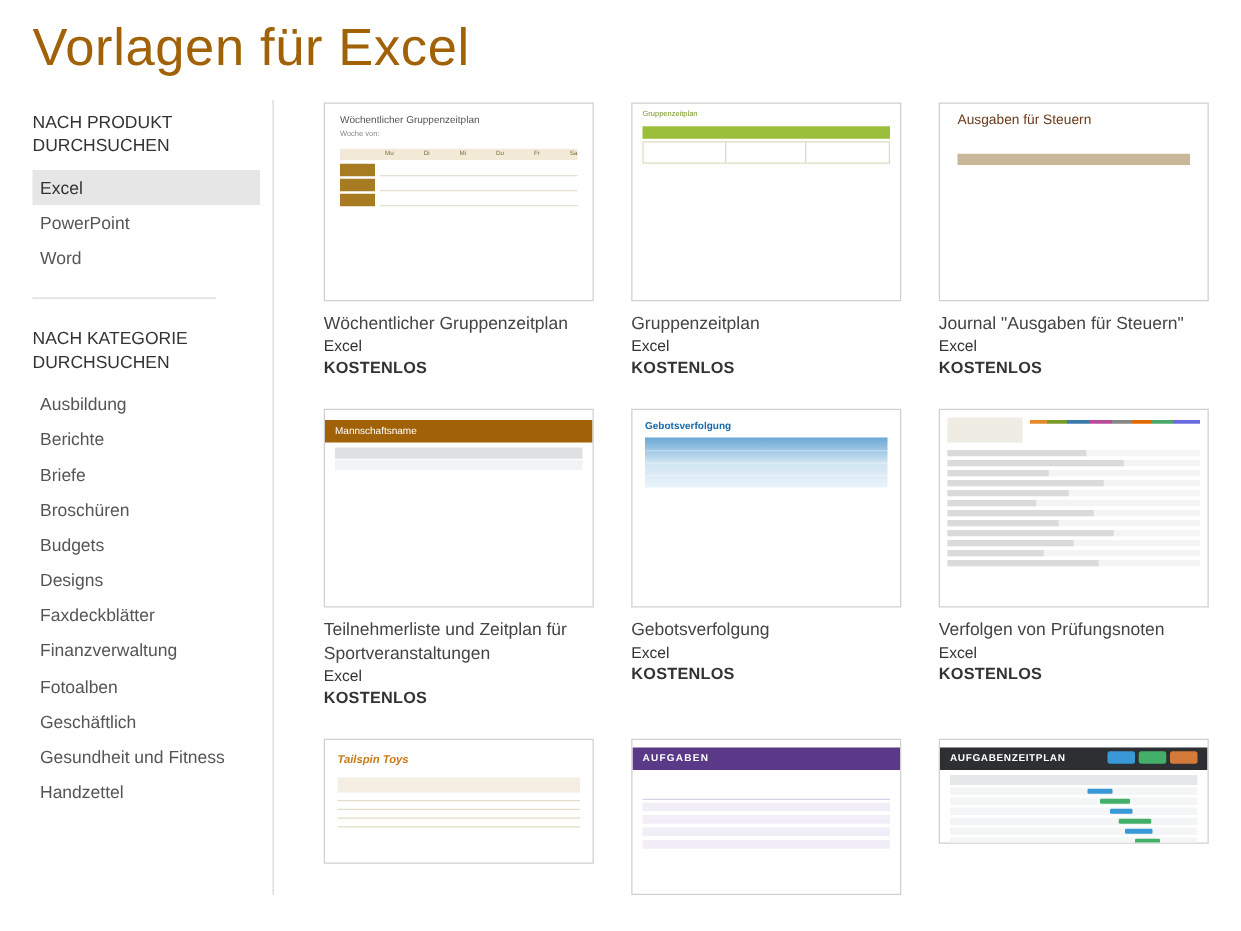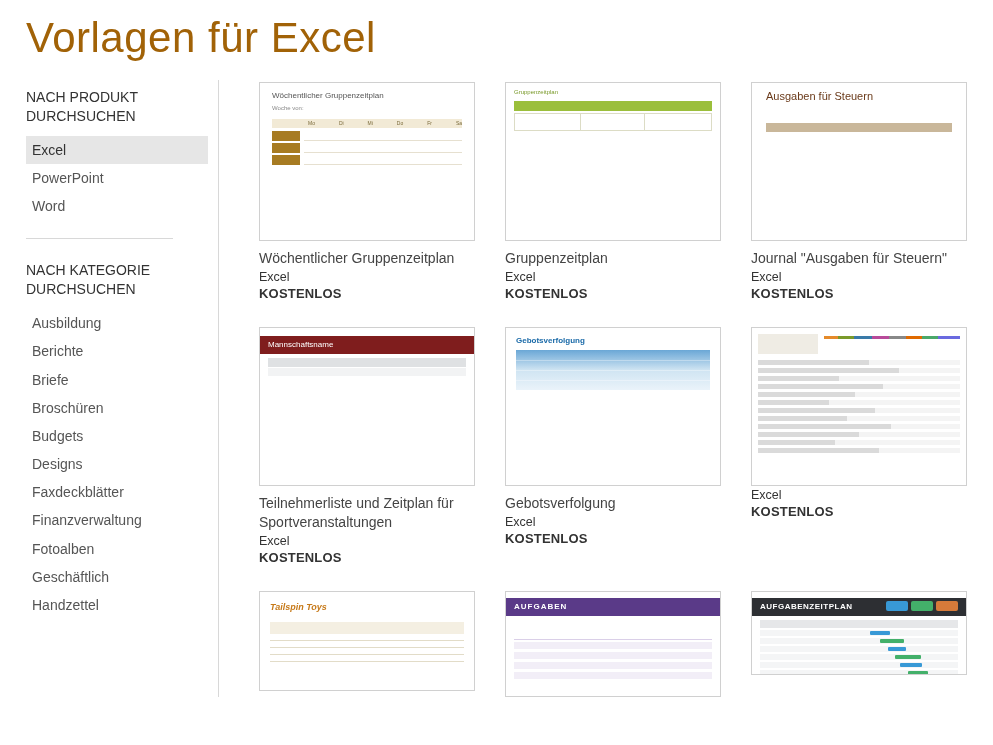--- a/index.html
+++ b/index.html
@@ -114,21 +114,21 @@
   .t1 .tbl::before{left:33%;} .t1 .tbl::after{left:66%;}
 
   
   .t2 .title { position:absolute; left:14px; top:7px; font-size:11px; color:#6a3a1a; font-family:Liberation Sans, sans-serif; }
   .t2 .hdr { position:absolute; left:14px; right:14px; top:40px; height:9px; background:#c9b79a; }
   .t2 .row { position:absolute; left:14px; right:14px; height:9px; display:flex; font-size:5px; color:#888; }
   .t2 .r1{top:52px;} .t2 .r2{top:63px;} .t2 .r3{top:74px;}
   .t2 .row span{flex:1;}
 
   
-  .t3 .dark { position:absolute; left:0; right:0; top:8px; height:18px; background:#7f1d1d; color:#fff; font-size:8px; line-height:18px; padding-left:8px; }
+  .t3 .dark { position:absolute; left:0; right:0; top:8px; height:18px; background:#a16207; color:#fff; font-size:8px; line-height:18px; padding-left:8px; }
   .t3 .gh { position:absolute; left:8px; right:8px; top:30px; height:9px; background:#dfe1e3; }
   .t3 .gh2{ position:absolute; left:8px; right:8px; top:40px; height:8px; background:#f2f3f4; }
   .t3 .row { position:absolute; left:8px; right:8px; height:8px; display:flex; font-size:5px; color:#777; }
   .t3 .r1{top:48px;} .t3 .r2{top:57px;}
   .t3 .row span{flex:1;}
 
   
   .t4 .title { position:absolute; left:10px; top:8px; font-size:8px; color:#1a6aa8; font-weight:600; }
   .t4 .grad { position:absolute; left:10px; right:10px; top:22px; height:40px; background:linear-gradient(#6aa7d6,#cfe4f2 50%,#eaf3fa); }
   .t4 .grid { position:absolute; left:10px; right:10px; top:22px; height:40px; }
@@ -183,20 +183,21 @@
       <li>Ausbildung</li>
       <li>Berichte</li>
       <li>Briefe</li>
       <li>Broschüren</li>
       <li>Budgets</li>
       <li>Designs</li>
       <li>Faxdeckblätter</li>
       <li>Finanzverwaltung</li>
       <li>Fotoalben</li>
       <li>Geschäftlich</li>
+      <li>Gesundheit und Fitness</li>
       <li>Handzettel</li>
     </ul>
   </aside>
 
   <main class="main">
     <div class="grid">
 
       <div class="card">
         <div class="thumb t0">
           <div class="hdr">Wöchentlicher Gruppenzeitplan</div>
@@ -309,39 +310,40 @@
             <div class="rw" style="--w:48%"></div>
               <div class="rw" style="--w:35%"></div>
             <div class="rw" style="--w:58%"></div>
               <div class="rw" style="--w:44%"></div>
             <div class="rw" style="--w:66%"></div>
               <div class="rw" style="--w:50%"></div>
             <div class="rw" style="--w:38%"></div>
               <div class="rw" style="--w:60%"></div>
           </div>
         </div>
+        <div class="card-title">Verfolgen von Prüfungsnoten</div>
         <div class="card-sub">Excel</div>
         <div class="card-price">KOSTENLOS</div>
       </div>
 
       <div class="card">
         <div class="thumb t6" style="height:100px">
           <div class="brand">Tailspin Toys</div>
           <div class="block"></div>
           <div class="lines">
               <div class="ln"></div>
               <div class="ln"></div>
               <div class="ln"></div>
               <div class="ln"></div>
             </div>
         </div>
       </div>
 
       <div class="card">
-        <div class="thumb t7" style="height:106px">
+        <div class="thumb t7" style="height:125px">
           <div class="top">AUFGABEN</div>
           <div class="sec"></div>
           <div class="rows">
               <div class="rw"></div>
               <div class="rw"></div>
               <div class="rw"></div>
               <div class="rw"></div>
             </div>
         </div>
       </div>

